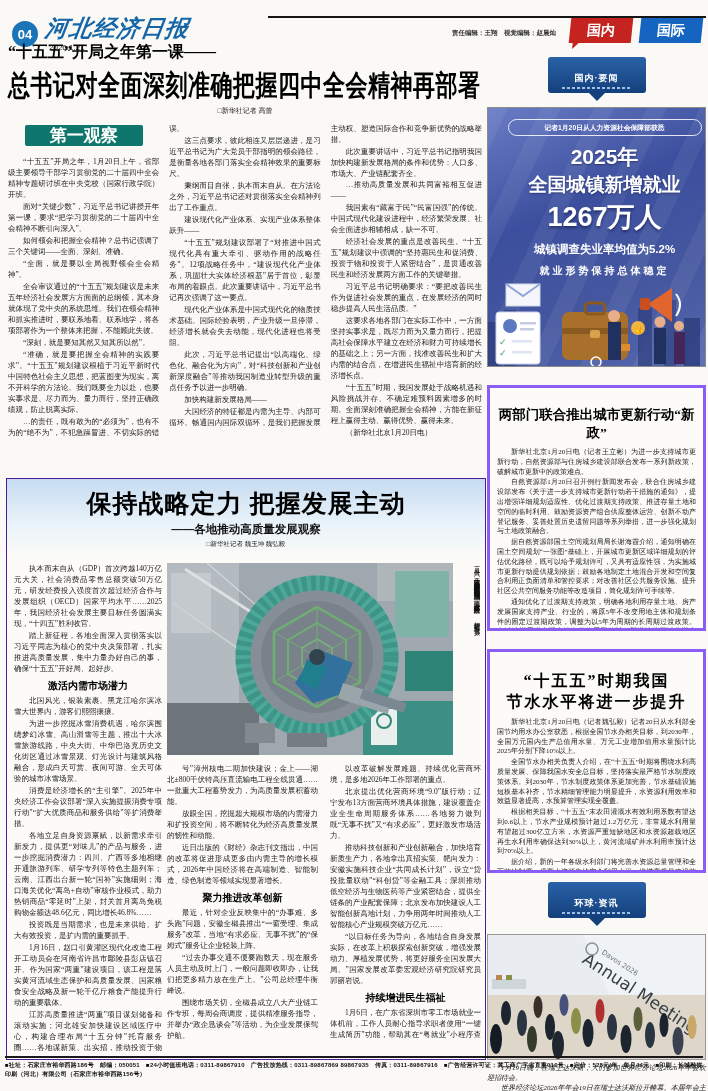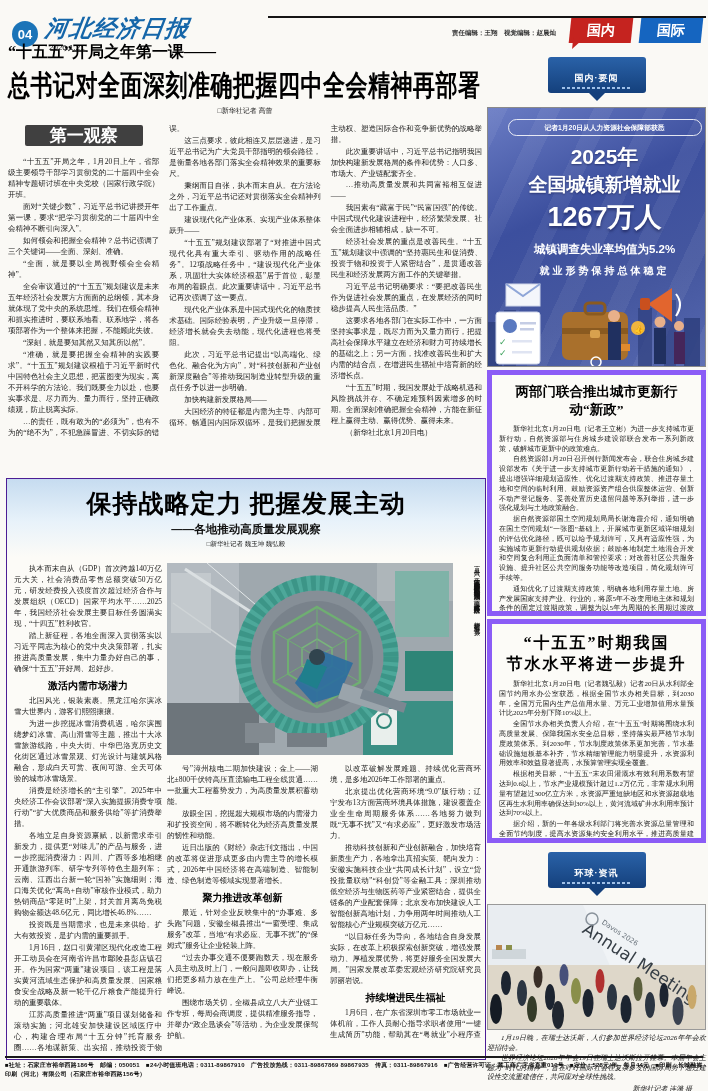--- a/index.html
+++ b/index.html
@@ -27,21 +27,21 @@
   .col-text .subhead{font-family:"Liberation Sans",sans-serif;font-weight:bold;font-size:10px;
         text-align:center;margin:6px 0 4px;text-indent:0;color:#000;}
   
   .main-article{position:absolute;left:8px;top:42px;width:474px;}
   .kicker{font-family:"Liberation Serif",serif;font-weight:bold;font-size:16px;color:#000;}
   .main-title-wrap{height:34px;margin-top:3px;}
   .main-title{font-family:"Liberation Serif",serif;font-weight:900;font-size:22px;white-space:nowrap;
         transform:scale(1.0,1.3);transform-origin:left top;letter-spacing:0.5px;color:#000;}
   .main-byline{text-align:center;font-size:7px;margin-top:6px;font-family:"Liberation Serif",serif;color:#222;}
   .main-cols{margin-top:7px;height:344px;column-count:3;column-gap:10px;overflow:hidden;}
-  .tag-box{width:118px;margin:2px auto 10px;background:#404040;color:#fff;font-weight:900;
+  .tag-box{width:118px;margin:2px auto 10px;background:#0f766e;color:#fff;font-weight:900;
         font-size:17px;text-align:center;padding:5px 0;font-family:"Liberation Serif",serif;
         border-radius:2px;text-indent:0;}
   
   .feature{position:absolute;left:6px;top:478px;width:478px;height:580px;border:1px solid #4c1d95;
         background:#fcfbf7;}
   .feature-head{height:78px;background:linear-gradient(180deg,#c6dcf0 0%,#e8f2fa 55%,#fcfbf7 100%);
         text-align:center;padding-top:8px;box-sizing:border-box;}
   .feature-title{font-family:"Liberation Serif",serif;font-weight:900;font-size:25px;color:#000;letter-spacing:1px;}
   .feature-subtitle{font-size:11.5px;font-weight:bold;margin-top:2px;color:#111;}
   .feature-byline{font-size:6.5px;margin-top:3px;font-family:"Liberation Serif",serif;color:#222;}
@@ -66,21 +66,21 @@
   .infographic:before{content:"";position:absolute;inset:0;
         background:repeating-linear-gradient(115deg,rgba(255,255,255,.06) 0 18px,transparent 18px 48px);}
   .ig-tag{position:relative;margin:11px auto 0;width:192px;border:1px solid rgba(255,255,255,.85);
         border-radius:9px;font-size:6.8px;padding:2.5px 0;font-weight:bold;}
   .ig-year{position:relative;font-size:21px;font-weight:900;margin-top:7px;text-shadow:0 1px 2px rgba(0,0,40,.4);}
   .ig-line2{position:relative;font-size:19px;font-weight:900;margin-top:1px;text-shadow:0 1px 2px rgba(0,0,40,.4);}
   .ig-line3{position:relative;font-size:27px;font-weight:900;margin-top:1px;text-shadow:0 2px 3px rgba(0,0,40,.45);}
   .ig-line4{position:relative;font-size:11.5px;font-weight:900;margin-top:7px;}
   .ig-line5{position:relative;font-size:10px;font-weight:bold;letter-spacing:3px;margin-top:7px;}
   .ig-illu{position:absolute;left:0;right:0;bottom:0;height:84px;}
-  .sb-article{border:5px solid #8b5cf6;margin-top:3px;padding:6px 7px;box-sizing:border-box;overflow:hidden;background:#fcfbf7;}
+  .sb-article{border:3px solid #8b5cf6;margin-top:18px;padding:16px 7px;box-sizing:border-box;overflow:hidden;background:#fcfbf7;}
   .sb-a1{height:246px;}
   .sb-a2{height:224px;}
   .sb-a1-title{font-family:"Liberation Serif",serif;font-weight:900;font-size:13.5px;text-align:center;
         margin:2px 0 6px;color:#000;}
   .sb-a2-title{font-family:"Liberation Serif",serif;font-weight:900;font-size:16px;text-align:center;
         letter-spacing:2px;line-height:21px;margin:2px 0 6px;color:#000;}
   .sb-body p{margin:0 0 1px 0;font-size:7px;line-height:9.8px;text-indent:2em;text-align:justify;
         font-family:"Liberation Serif",serif;color:#1a1a1a;}
   .ribbon-block{margin-top:9px;}
   .davos{margin-top:8px;height:124px;border:1px solid #999;position:relative;overflow:hidden;background:#e9edf1;}

